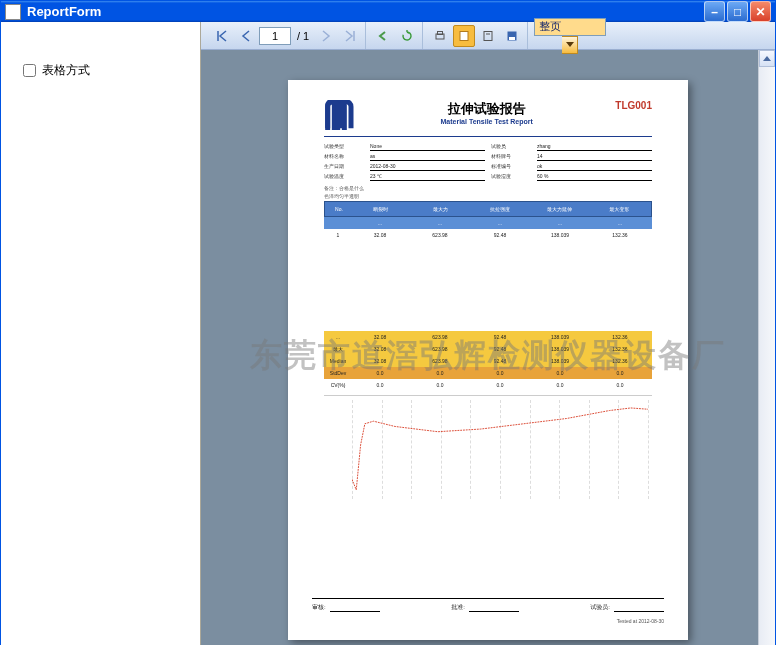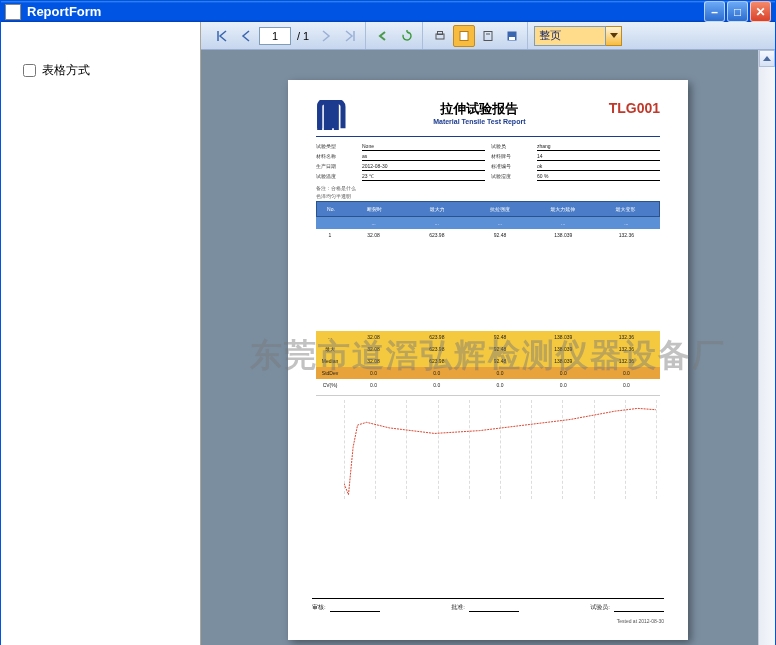--- a/index.html
+++ b/index.html
@@ -18,36 +18,36 @@
 .check-row input { margin-right: 6px; }
 
 .viewer { flex: 1; display: flex; flex-direction: column; background: #7b8ea0; }
 
 .toolbar { height: 28px; background: linear-gradient(#e8f0fa, #c6d6ee); border-bottom: 1px solid #9aaed0; display: flex; align-items: center; padding: 0 6px; gap: 2px; }
 .tseg { display: flex; align-items: center; gap: 2px; padding: 0 4px; border-right: 1px solid #a9bedb; height: 100%; }
 .tbtn { width: 22px; height: 22px; display: flex; align-items: center; justify-content: center; cursor: pointer; border: 1px solid transparent; border-radius: 2px; }
 .tbtn svg { display: block; }
 .pageno { width: 32px; height: 18px; font-size: 11px; text-align: center; border: 1px solid #7f9db9; background: #fff; }
 .pagecount { font-size: 11px; padding: 0 4px; }
-.zoomsel { height: 36px; display: flex; align-items: center; }
+.zoomsel { height: 36px; display: flex; align-items: center; flex-direction: column; }
 .zoomsel .zval { width: 72px; height: 20px; background: #ffdb8c; border: 1px solid #7f9db9; color: #1a2a6c; font-size: 11px; display: flex; align-items: center; padding: 0 4px; }
 .zoomsel .zbtn { width: 16px; height: 20px; background: linear-gradient(#fff4d9, #f7bc3f); border: 1px solid #c08a1f; border-left: none; display: flex; align-items: center; justify-content: center; cursor: pointer; }
 
 .page-area { flex: 1; position: relative; display: flex; justify-content: center; padding: 30px 0; overflow: hidden; }
 .scrollbar { position: absolute; right: 0; top: 0; bottom: 0; width: 17px; background: #f0f0f0; border-left: 1px solid #c5ccd7; display: flex; flex-direction: column; }
 .sb-btn { height: 17px; background: linear-gradient(#f5f8ff,#d6e1f4); border: 1px solid #b0bfd9; display:flex; align-items:center; justify-content:center; cursor:pointer; }
 .sb-track { flex:1; background: linear-gradient(90deg,#e8ecf4,#f6f8fb); }
 
-.page { width: 400px; height: 560px; background: #fff; box-shadow: 3px 3px 8px rgba(0,0,0,0.4); padding: 20px 28px; font-size: 6px; color: #222; position: relative; }
+.page { width: 400px; height: 560px; background: #fff; box-shadow: 3px 3px 8px rgba(0,0,0,0.4); padding: 20px 36px; font-size: 6px; color: #222; position: relative; }
 .rpt-head { display: flex; align-items: flex-start; border-bottom: 1px solid #1c3b8e; padding-bottom: 6px; margin-bottom: 6px; }
 .logo { width: 34px; height: 30px; }
 .rpt-titles { flex: 1; text-align: center; }
 .rpt-titles .cn { font-size: 13px; font-weight: bold; color: #000; }
 .rpt-titles .en { font-size: 7px; color: #1c3b8e; font-weight: bold; }
-.rpt-code { color: #c0392b; font-weight: bold; font-size: 14px; }
+.rpt-code { color: #c0392b; font-weight: bold; font-size: 10px; }
 
 .meta { display: grid; grid-template-columns: 40px 1fr 40px 1fr; row-gap: 2px; column-gap: 6px; font-size: 5px; margin-bottom: 4px; }
 .meta .lbl { color: #333; white-space: nowrap; }
 .meta .val { border-bottom: 1px solid #000; min-height: 8px; white-space: nowrap; overflow:hidden; }
 
 .note { font-size: 5px; color: #555; line-height: 1.2; margin-bottom: 2px; }
 
 .thead { background: #4a7cc8; color: #fff; font-size: 5px; display: grid; grid-template-columns: 24px repeat(5, 1fr); padding: 4px 2px; border: 1px solid #2b528d; }
 .trow { display: grid; grid-template-columns: 24px repeat(5, 1fr); font-size: 5px; padding: 3px 2px; }
 .tblue { background: #5b8fd6; color: #fff; }

